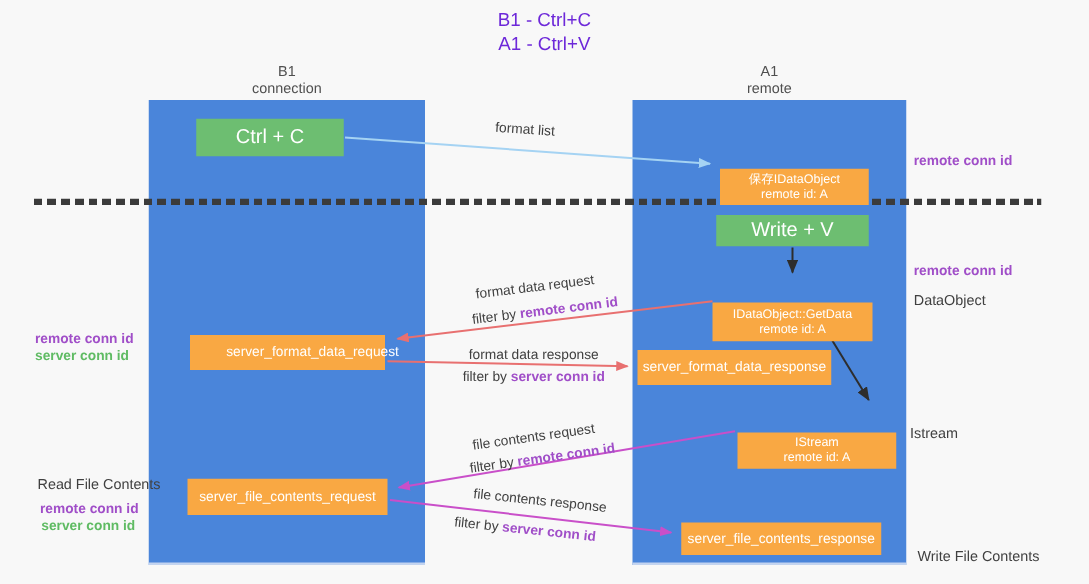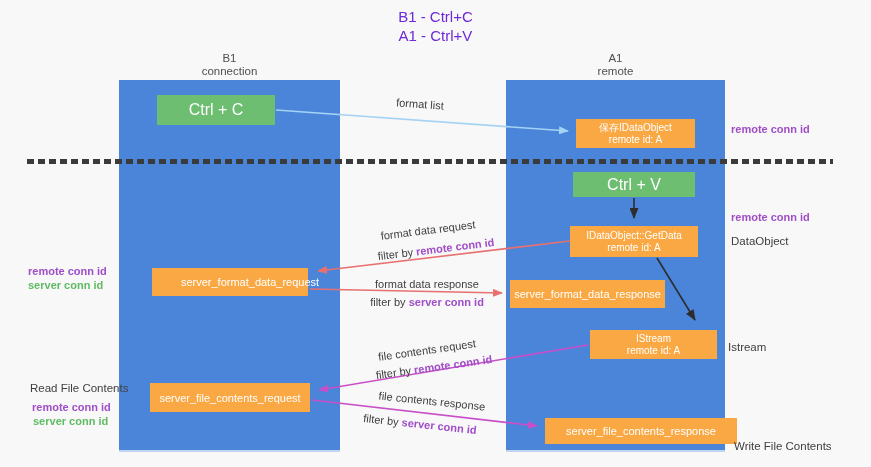--- a/index.html
+++ b/index.html
@@ -27,21 +27,21 @@
   }
   
   .box{
     box-sizing:border-box;display:flex;flex-direction:column;
     align-items:center;justify-content:center;
     color:#ffffff;text-align:center;
   }
   .box.green{background:#6dbe71;font-size:16px;}
   .box.orange{background:#f9a843;font-size:11px;}
   .box .l2{font-size:10px;line-height:12px;}
-  .box.twoline{font-size:10px;line-height:12px;}
+  .box.twoline{font-size:10px;line-height:12px;margin-top:16px;}
   
   .dashline{
     left:27px;top:159px;width:806px;height:5px;
     background:repeating-linear-gradient(to right,#3b3b3b 0 7px,transparent 7px 11px);
   }
   
   .alabel{
     white-space:nowrap;font-size:11px;color:#404040;
     transform:translate(-50%,-50%);
   }
@@ -102,21 +102,21 @@
 <div class="abs box green" style="left:157px;top:95px;width:118px;height:30px;">
   <div>Ctrl + C</div>
 </div>
 
 <div class="abs box orange twoline" style="left:576px;top:119px;width:119px;height:29px;">
   <div>保存IDataObject</div>
   <div class="l2">remote id: A</div>
 </div>
 
 <div class="abs box green" style="left:573px;top:172px;width:122px;height:25px;">
-  <div>Ctrl + V</div>
+  <div>Write + V</div>
 </div>
 
 <div class="abs box orange twoline" style="left:570px;top:226px;width:128px;height:31px;">
   <div>IDataObject::GetData</div>
   <div class="l2">remote id: A</div>
 </div>
 
 <div class="abs box orange" style="left:152px;top:268px;width:156px;height:28px;padding-left:40px;">
   <div>server_format_data_request</div>
 </div>
@@ -127,21 +127,21 @@
 
 <div class="abs box orange twoline" style="left:590px;top:330px;width:127px;height:29px;">
   <div>IStream</div>
   <div class="l2">remote id: A</div>
 </div>
 
 <div class="abs box orange" style="left:150px;top:383px;width:160px;height:29px;">
   <div>server_file_contents_request</div>
 </div>
 
-<div class="abs box orange" style="left:545px;top:418px;width:192px;height:26px;">
+<div class="abs box orange" style="left:545px;top:418px;width:160px;height:26px;">
   <div>server_file_contents_response</div>
 </div>
 
 <div class="abs alabel" style="left:420px;top:104px;transform:translate(-50%,-50%) rotate(4deg);">
   <span>format list</span>
 </div>
 
 <div class="abs alabel" style="left:428px;top:230px;transform:translate(-50%,-50%) rotate(-7deg);">
   <span>format data request</span>
 </div>

